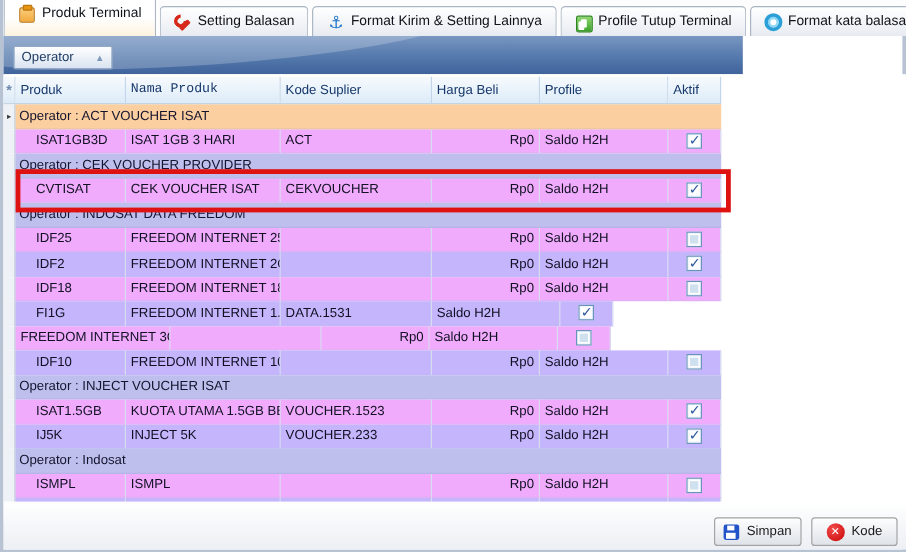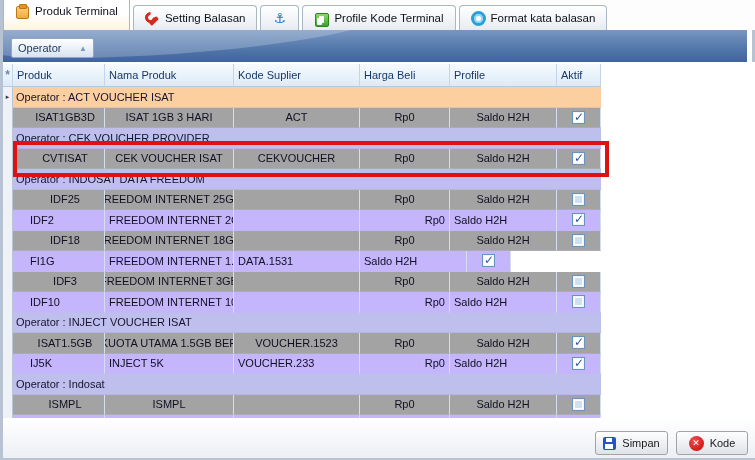--- a/index.html
+++ b/index.html
@@ -17,40 +17,40 @@
   .icon-clipboard::before{content:"";position:absolute;left:1px;top:3px;width:11px;height:11px;background:linear-gradient(#fccf7d,#f2a93c);border:1px solid #bd7712;border-radius:2px;}
   .icon-clipboard::after{content:"";position:absolute;left:4px;top:1px;width:6px;height:3px;background:#e8940f;border:1px solid #bd7712;border-radius:1px;}
   .icon-wrench::before{content:"";position:absolute;left:7px;top:5px;width:4px;height:10px;background:#d7281c;border-radius:1px;transform:rotate(45deg);}
   .icon-wrench::after{content:"";position:absolute;left:0;top:1px;width:5px;height:5px;border:3px solid #d7281c;border-radius:50%;border-top-color:transparent;transform:rotate(45deg);}
   .icon-anchor{color:#1f74c9;font-size:14px;line-height:15px;text-align:center;}
   .icon-thumbsup::before{content:"";position:absolute;left:1px;top:2px;width:12px;height:12px;background:linear-gradient(#8fd96f,#3aa328);border:1px solid #2b831c;border-radius:2px;}
   .icon-thumbsup::after{content:"";position:absolute;left:5px;top:5px;width:5px;height:7px;background:#fff;border-radius:1px;box-shadow:-2px 2px 0 0 #fff;}
   .icon-target{box-sizing:border-box;width:15px;height:15px;border-radius:50%;border:3px solid #2a9fd8;background:#fff;box-shadow:inset 0 0 0 2px #8fd9f4;}
 
   
-  #bluebar{position:absolute;left:0;top:30px;width:744px;height:32px;background:linear-gradient(#7896c1 0%,#5479ac 55%,#3f639b 100%);overflow:hidden;}
+  #bluebar{position:absolute;left:0;top:30px;width:616px;height:32px;background:linear-gradient(#7896c1 0%,#5479ac 55%,#3f639b 100%);overflow:hidden;}
   #bluebar::before{content:"";position:absolute;left:-40px;top:-26px;width:420px;height:50px;background:rgba(255,255,255,.22);transform:rotate(-4deg);border-radius:50%;}
   #opbtn{position:absolute;left:8px;top:8px;width:83px;height:20px;border:1px solid #8fa6c4;border-radius:2px;background:linear-gradient(#ffffff,#d9e3f0);display:flex;align-items:center;justify-content:space-between;padding:0 6px;box-sizing:border-box;cursor:default;}
   #opbtn .lbl{font-size:11px;color:#1e3c64;}
   #opbtn .tri{font-size:8px;color:#7e99bb;}
 
   
   #gridarea{position:absolute;left:0;top:62px;width:752px;height:356px;background:#fff;border-top:1px solid #fff;}
   #gridheader{position:absolute;left:0;top:1px;height:23px;display:flex;}
   .hcell{box-sizing:border-box;height:23px;background:linear-gradient(#f6fafd,#dcebf8);border-right:1px solid #c3d5e8;border-bottom:1px solid #b9c9dd;font-size:11px;color:#17386b;display:flex;align-items:center;padding:0 4px;white-space:nowrap;overflow:hidden;}
   .hcell.ind{justify-content:center;padding:0;color:#7088ac;font-weight:bold;font-size:12px;}
   #rows{position:absolute;left:0;top:24px;}
   .grow{display:flex;height:20.5px;box-sizing:border-box;}
   .indcell{box-sizing:border-box;width:10px;background:#eef1f6;border-right:1px solid #bac5d7;display:flex;align-items:center;justify-content:center;font-size:7px;color:#3a3a3a;flex:0 0 auto;}
   .gspan{box-sizing:border-box;width:588px;display:flex;align-items:center;padding-left:3px;font-size:11px;color:#14142e;border-bottom:1px solid rgba(150,150,210,.25);white-space:nowrap;overflow:hidden;}
   .grp-lav .gspan{background:#bfbfee;}
   .grp-org .gspan{background:#fbcf9f;}
   .dcell{box-sizing:border-box;display:flex;align-items:center;padding:0 4px;font-size:11px;color:#101022;border-right:1px solid #d6ddee;border-bottom:1px solid rgba(185,195,225,.30);white-space:nowrap;overflow:hidden;}
   .indent{box-sizing:border-box;width:13px;background:#c3c3ef;border-right:1px solid #a9a9e0;flex:0 0 auto;}
-  .row-alt .dcell{background:#a3a3a3;justify-content:center;}
+  .row-alt .dcell{background:#f0abfc;}
   .row-plain .dcell{background:#c4b5fd;}
   .num{justify-content:flex-end;}
   .ctr{justify-content:center;}
 
   
   .cb{position:relative;width:13px;height:13px;box-sizing:border-box;border:1px solid #6a93bd;background:#fff;box-shadow:inset 0 0 0 1px #eef5fb;}
   .cb.off::after{content:"";position:absolute;inset:2px;background:#cfe0ef;}
   .cb.on::after{content:"\2713";position:absolute;left:1px;top:-1px;font-size:12px;font-weight:bold;color:#2b57a0;line-height:13px;}
 
   
@@ -75,43 +75,44 @@
       <div class="tab active">
         <span class="ticon icon-clipboard"></span>
         <span class="lbl">Produk Terminal</span>
       </div>
       <div class="tab">
         <span class="ticon icon-wrench"></span>
         <span class="lbl">Setting Balasan</span>
       </div>
       <div class="tab">
         <span class="ticon icon-anchor">⚓</span>
+        <span class="lbl">Format Kirim &amp; Setting Lainnya</span>
       </div>
       <div class="tab">
         <span class="ticon icon-thumbsup"></span>
-        <span class="lbl">Profile Kode Terminal</span>
+        <span class="lbl">Profile Tutup Terminal</span>
       </div>
       <div class="tab">
         <span class="ticon icon-target"></span>
         <span class="lbl">Format kata balasan</span>
       </div>
     </div>
 
   <div id="bluebar">
     <div id="opbtn">
       <span class="lbl">Operator</span>
       <span class="tri">▲</span>
     </div>
   </div>
 
   <div id="gridarea">
     <div id="gridheader">
         <div class="hcell ind" style="width: 10px;">*</div>
         <div class="hcell" style="width: 92px;">Produk</div>
-        <div class="hcell" style="width: 129px;">Nama Produk</div>
+        <div class="hcell" style="width: 129px; font-family: Liberation Mono, monospace;">Nama Produk</div>
         <div class="hcell" style="width: 126px;">Kode Suplier</div>
         <div class="hcell" style="width: 90px;">Harga Beli</div>
         <div class="hcell" style="width: 107px;">Profile</div>
         <div class="hcell" style="width: 44px;">Aktif</div>
       </div>
     <div id="rows">
         <div class="grow grp-org">
           <div class="indcell">▸</div>
           <div class="gspan">Operator : ACT VOUCHER ISAT</div>
         </div>
@@ -201,24 +202,20 @@
           </div>
           <div class="dcell" style="width: 129px;">FREEDOM INTERNET 1.5G</div>
           <div class="dcell" style="width: 126px;">DATA.1531</div>
           <div class="dcell" style="width: 107px;">Saldo H2H</div>
           <div class="dcell ctr" style="width: 44px;">
             <span class="cb on"></span>
           </div>
         </div>
         <div class="grow row-alt">
           <div class="indcell"></div>
-          <div class="dcell" style="width: 92px; padding: 0px;">
-            <div class="indent"></div>
-            <span style="padding: 0px 4px;">IDF3</span>
-          </div>
           <div class="dcell" style="width: 129px;">FREEDOM INTERNET 3GB</div>
           <div class="dcell" style="width: 126px;"></div>
           <div class="dcell num" style="width: 90px;">Rp0</div>
           <div class="dcell" style="width: 107px;">Saldo H2H</div>
           <div class="dcell ctr" style="width: 44px;">
             <span class="cb off"></span>
           </div>
         </div>
         <div class="grow row-plain">
           <div class="indcell"></div>

